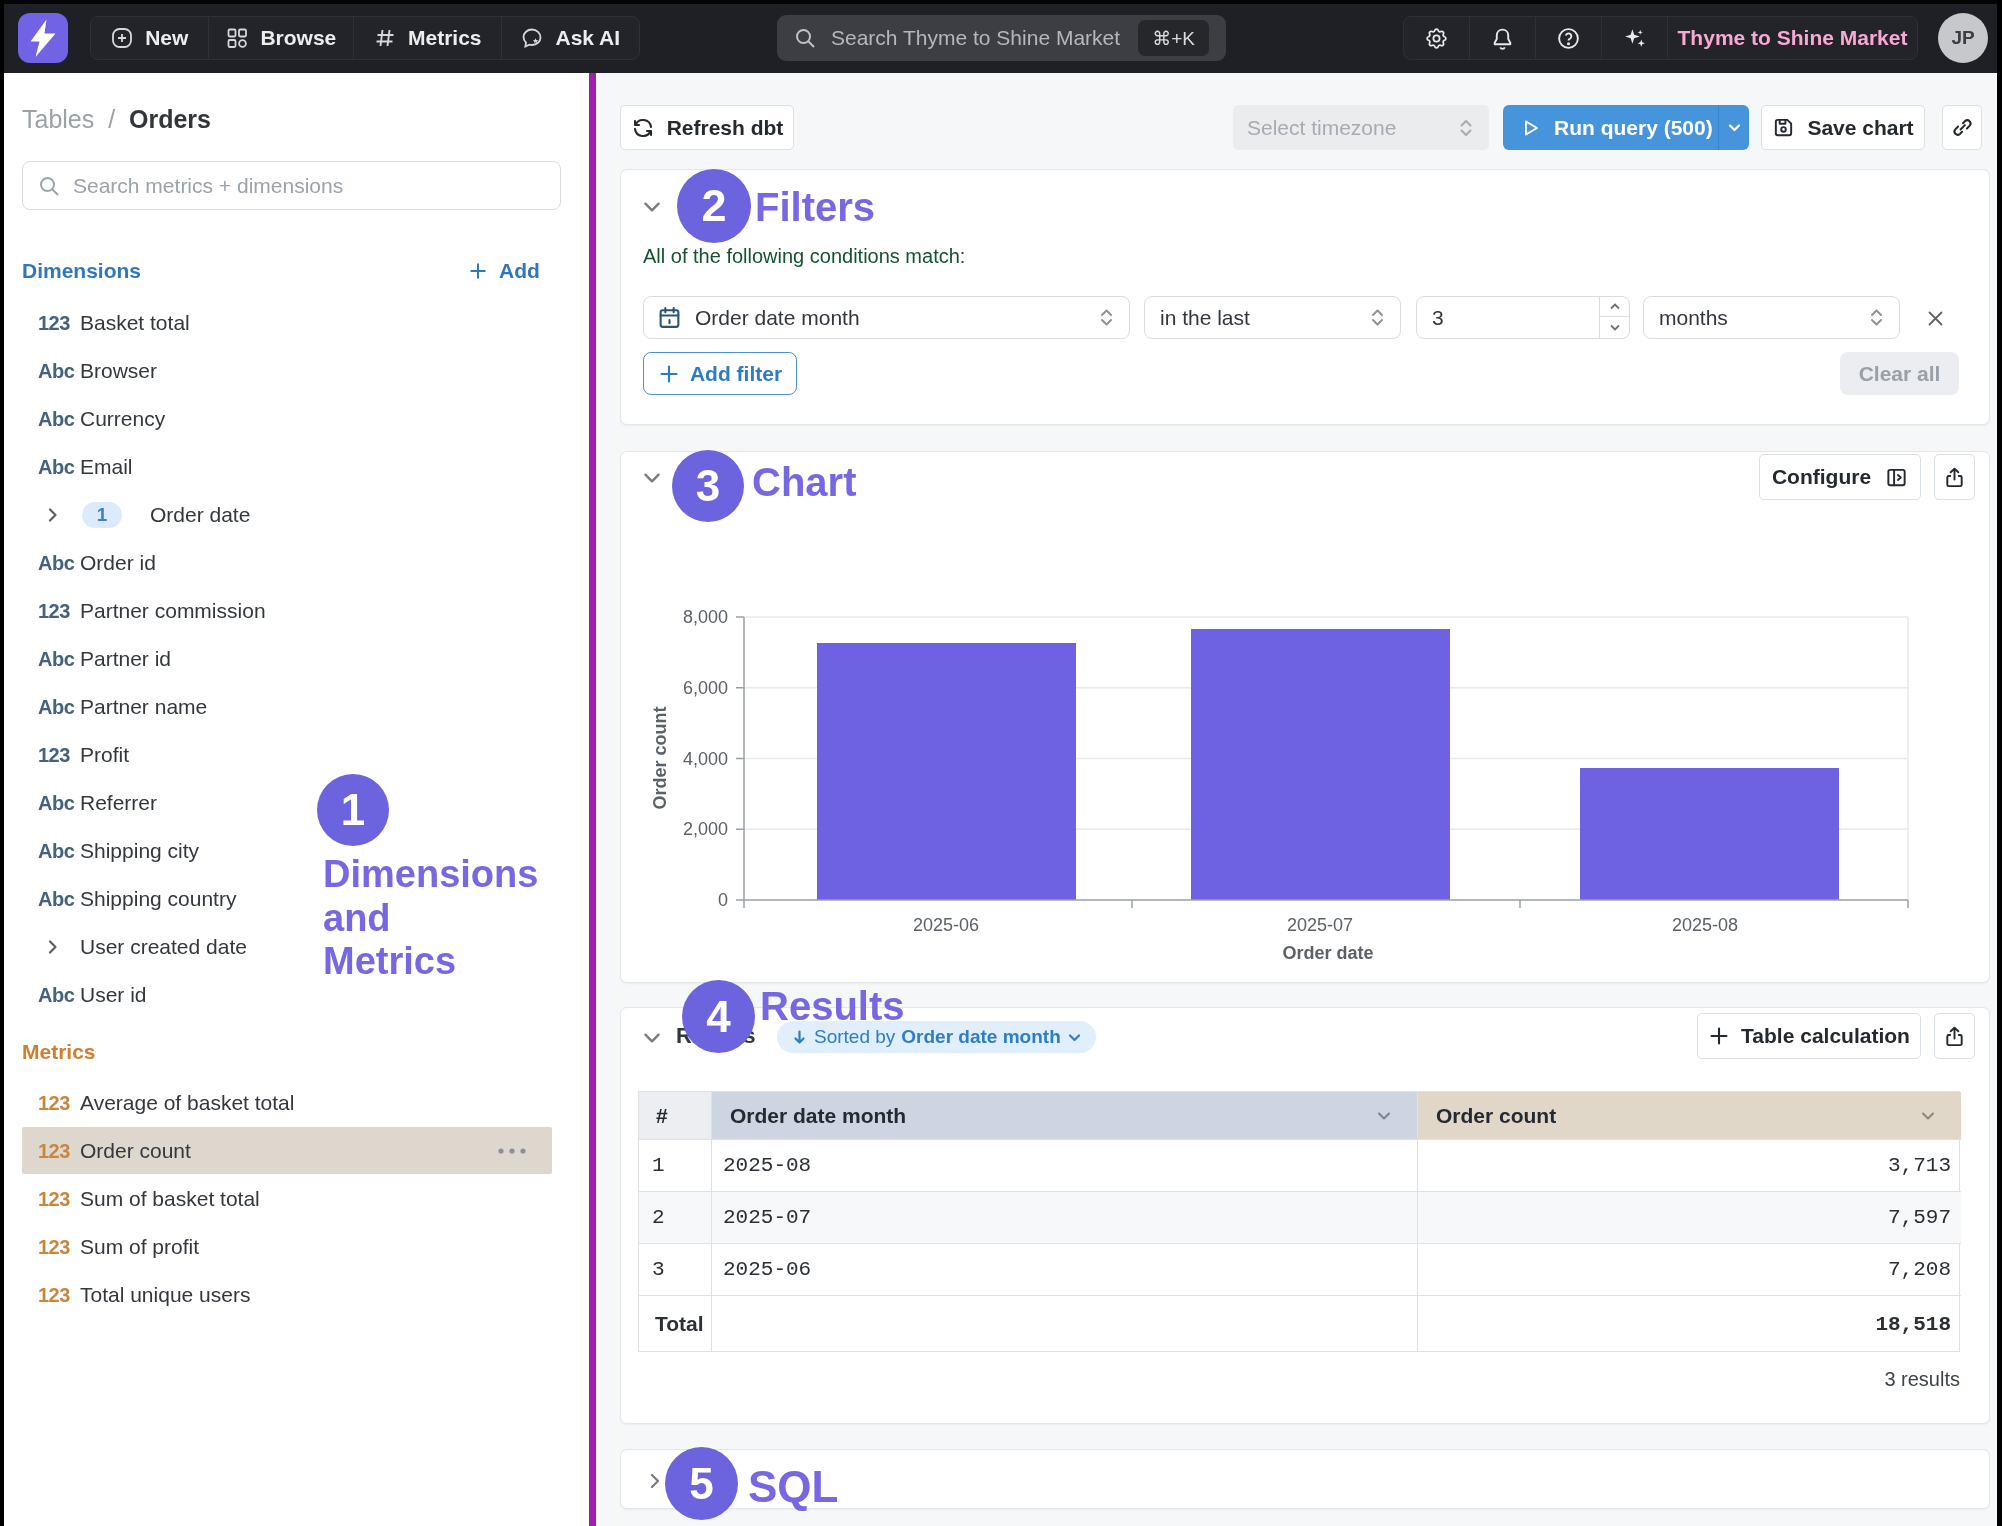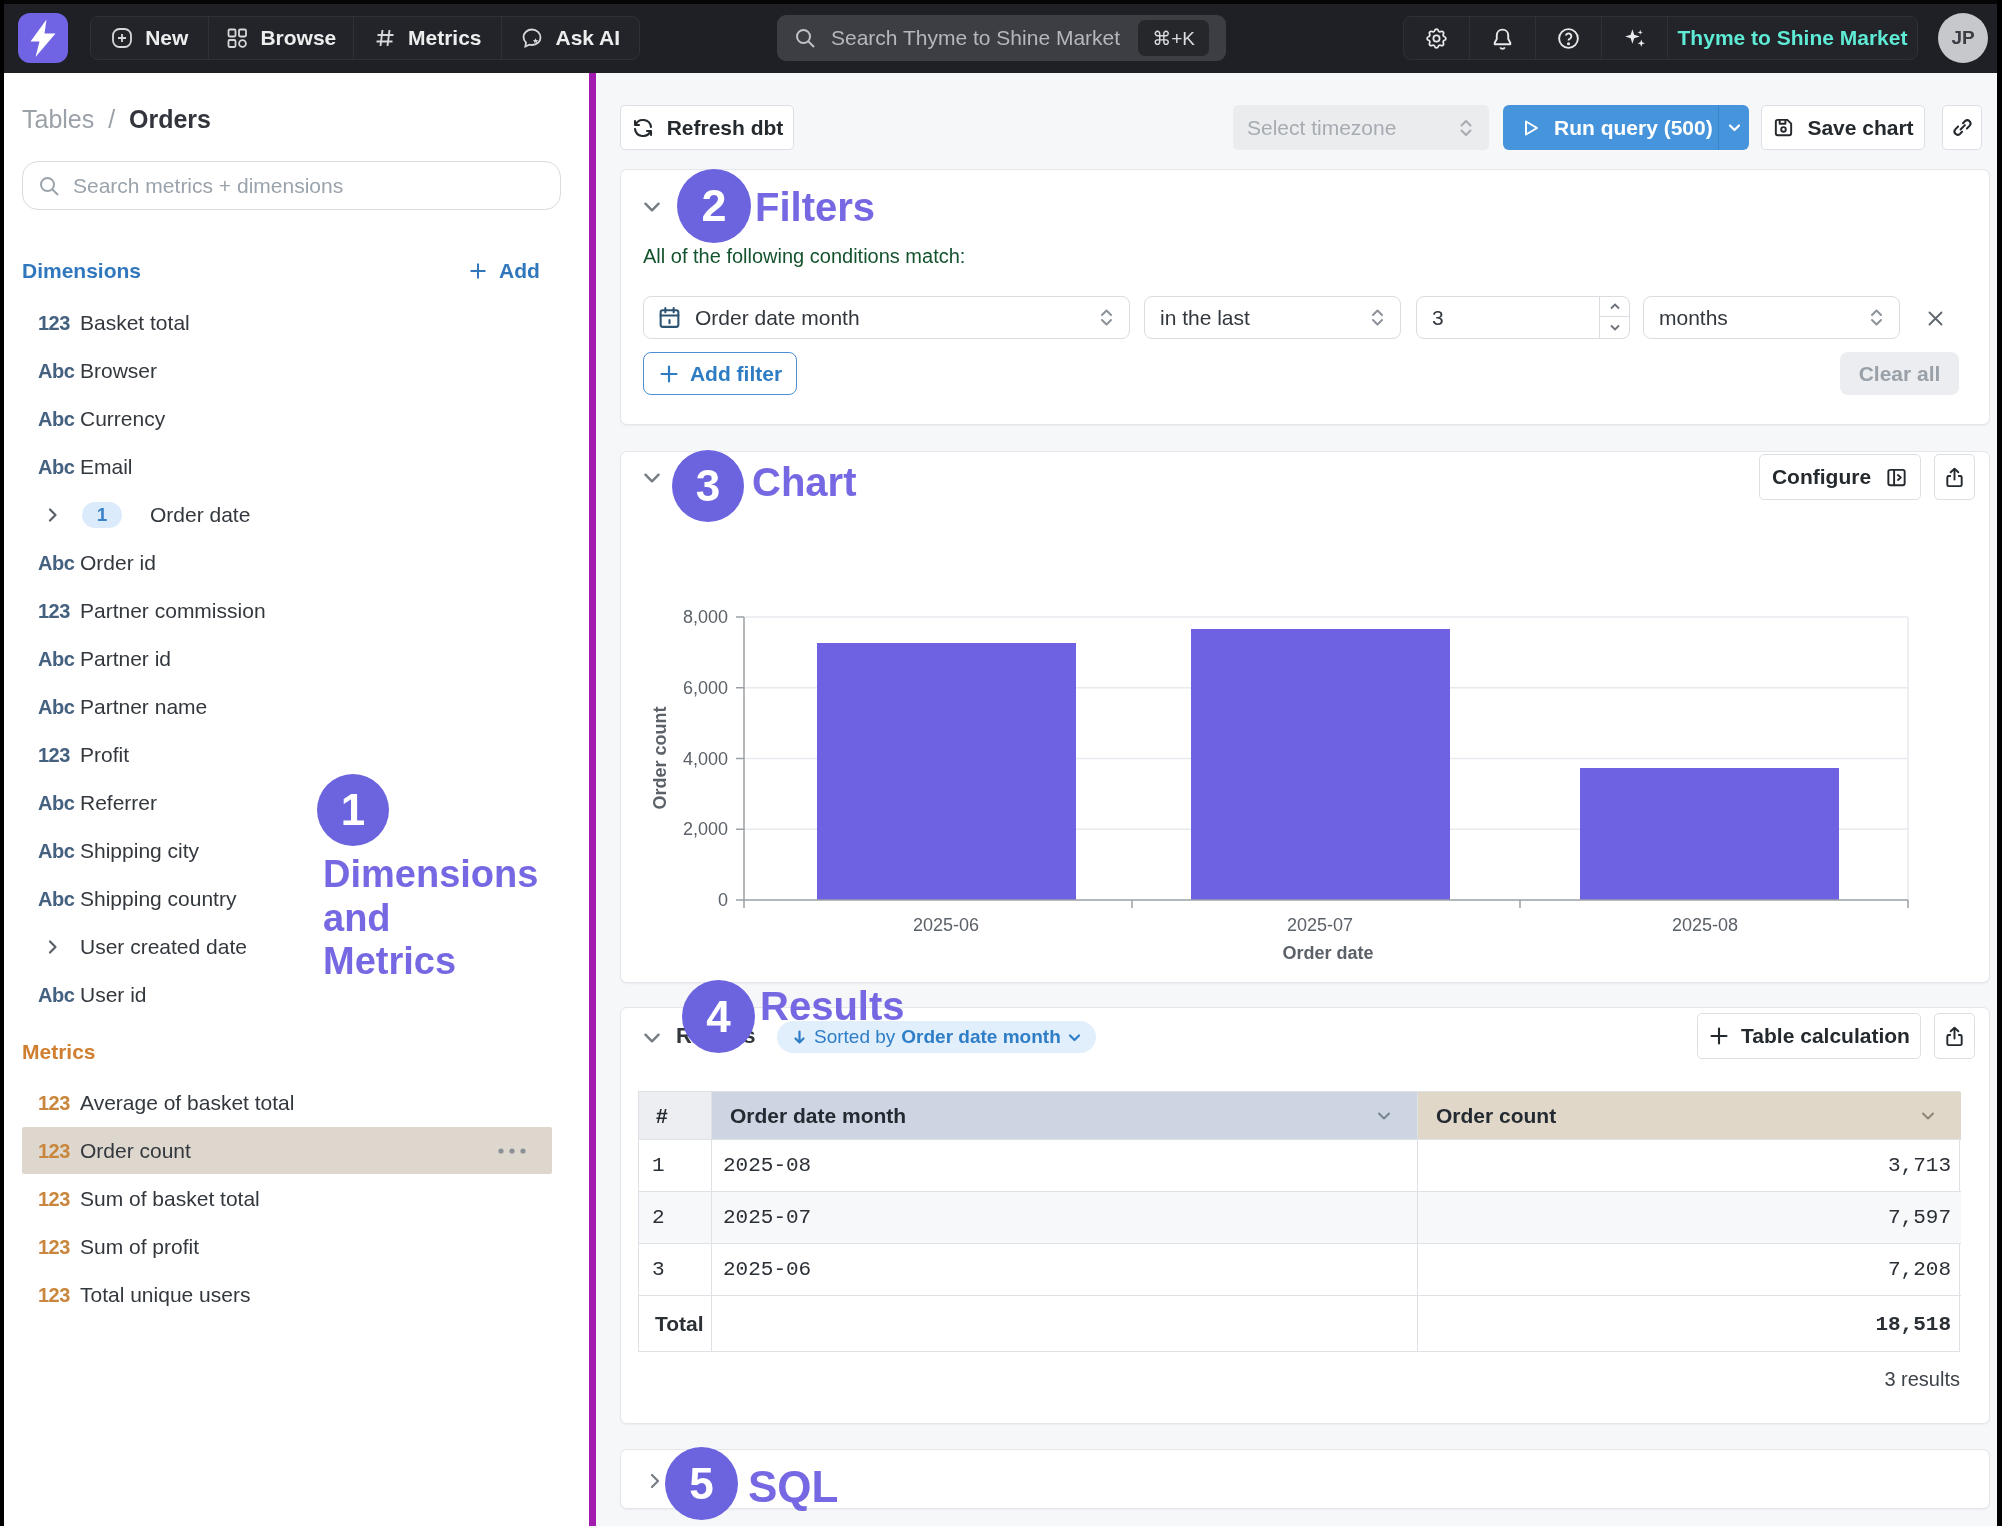--- a/index.html
+++ b/index.html
@@ -17,21 +17,21 @@
 .nav-search { position:absolute; left:773px; top:15px; width:449px; height:46px; background:#3c3e44; border-radius:9px; display:flex; align-items:center; }
 .nav-search .ph { color:#b4b7bc; font-size:21px; margin-left:14px; }
 .kbd { position:absolute; right:17px; top:5px; height:36px; background:#26272b; border-radius:7px; color:#dadbde; font-size:19px; display:flex; align-items:center; padding:0 14px; }
 .iconbtn { display:flex; align-items:center; justify-content:center; height:100%; width:66px; border-right:1px solid #303136; }
 .avatar { position:absolute; left:1934px; top:13px; width:50px; height:50px; border-radius:50%; background:#c6c8cc; color:#3a3e44; font-size:19px; font-weight:700; display:flex; align-items:center; justify-content:center; }
 
 
 .sidebar { position:absolute; left:0; top:73px; width:592px; height:1453px; background:#fff; border-right:7px solid #a21caf; }
 .crumb { position:absolute; left:18px; top:94px; font-size:25px; color:#9ba1a8; }
 .crumb b { color:#32363c; font-weight:700; }
-.sb-search { position:absolute; left:18px; top:88px; width:539px; height:49px; border:1px solid #d8dbdf; border-radius:16px; background:#fff; display:flex; align-items:center; }
+.sb-search { position:absolute; left:18px; top:88px; width:539px; height:49px; border:1px solid #d8dbdf; border-radius:8px; background:#fff; display:flex; align-items:center; }
 .sb-search span { color:#9aa3ac; font-size:21px; margin-left:12px; }
 .sechead { font-size:21px; font-weight:700; }
 .row { position:absolute; left:0; width:592px; height:48px; display:flex; align-items:center; }
 .ficon { position:absolute; left:34px; width:28px; text-align:center; font-weight:700; font-size:20px; letter-spacing:-0.5px; }
 .dim .ficon { color:#44617f; }
 .met .ficon { color:#c9873d; }
 .rowtxt { position:absolute; left:76px; font-size:21px; color:#33383e; }
 .hl { position:absolute; left:18px; width:530px; height:47px; background:#ded7cd; border-radius:2px; }
 
 
@@ -119,21 +119,21 @@
             <circle cx="12" cy="17" r="0.6" fill="#e8e9ea"></circle>
           </svg>
       </div>
       <div class="iconbtn">
         <svg width="25" height="25" viewBox="0 0 24 24" fill="#e8e9ea">
             <path d="M10 3l1.7 5.3L17 10l-5.3 1.7L10 17l-1.7-5.3L3 10l5.3-1.7z"></path>
             <path d="M18.5 13l.9 2.6 2.6.9-2.6.9-.9 2.6-.9-2.6-2.6-.9 2.6-.9z"></path>
             <path d="M17.5 3.5l.6 1.9 1.9.6-1.9.6-.6 1.9-.6-1.9-1.9-.6 1.9-.6z"></path>
           </svg>
       </div>
-      <div style="flex:1; display:flex; align-items:center; justify-content:center; color:#5eead4; font-size:21px; font-weight:700;">Thyme to Shine Market</div>
+      <div style="flex:1; display:flex; align-items:center; justify-content:center; color:#f9a8d4; font-size:21px; font-weight:700;">Thyme to Shine Market</div>
     </div>
     <div class="avatar">JP</div>
   </div>
   <div class="sidebar" id="sidebar">
     <div class="crumb" style="top:32px;">Tables&nbsp;&nbsp;/&nbsp;&nbsp;<b>Orders</b></div>
     <div class="sb-search">
       <svg style="margin-left:14px" width="24" height="24" viewBox="0 0 24 24" fill="none" stroke="#9aa3ac" stroke-width="2">
           <circle cx="10.5" cy="10.5" r="6.5"></circle>
           <path d="M15.5 15.5 L21 21"></path>
         </svg>

